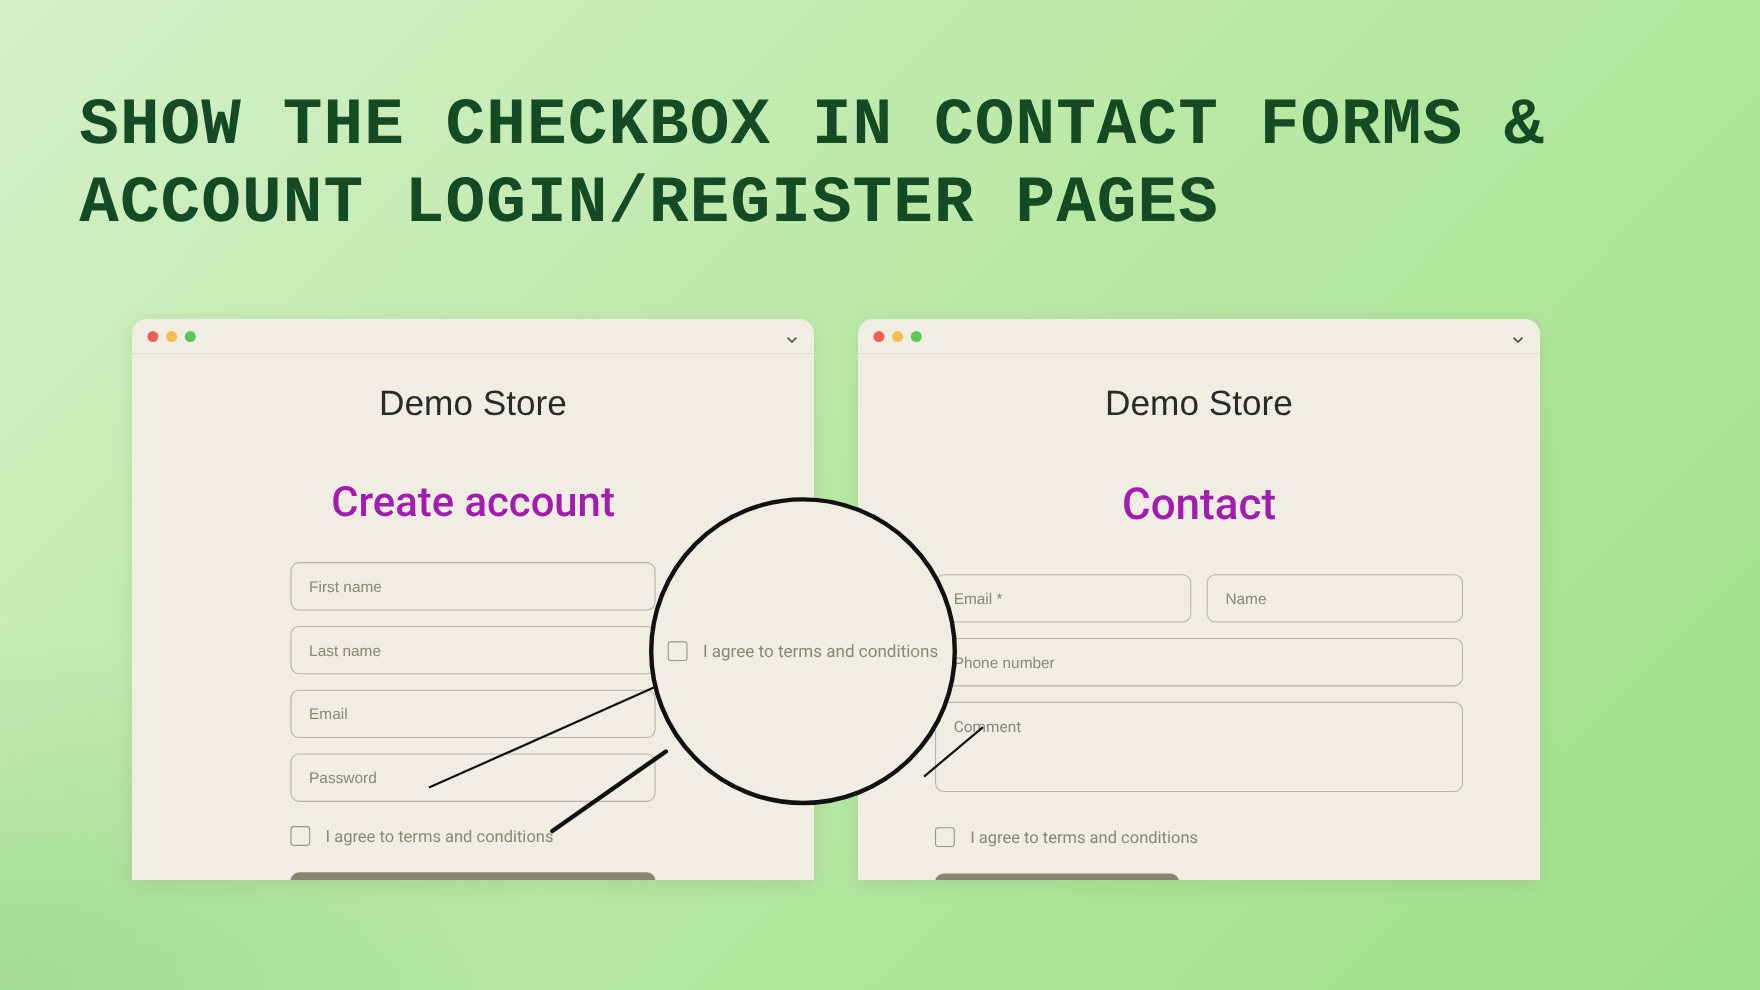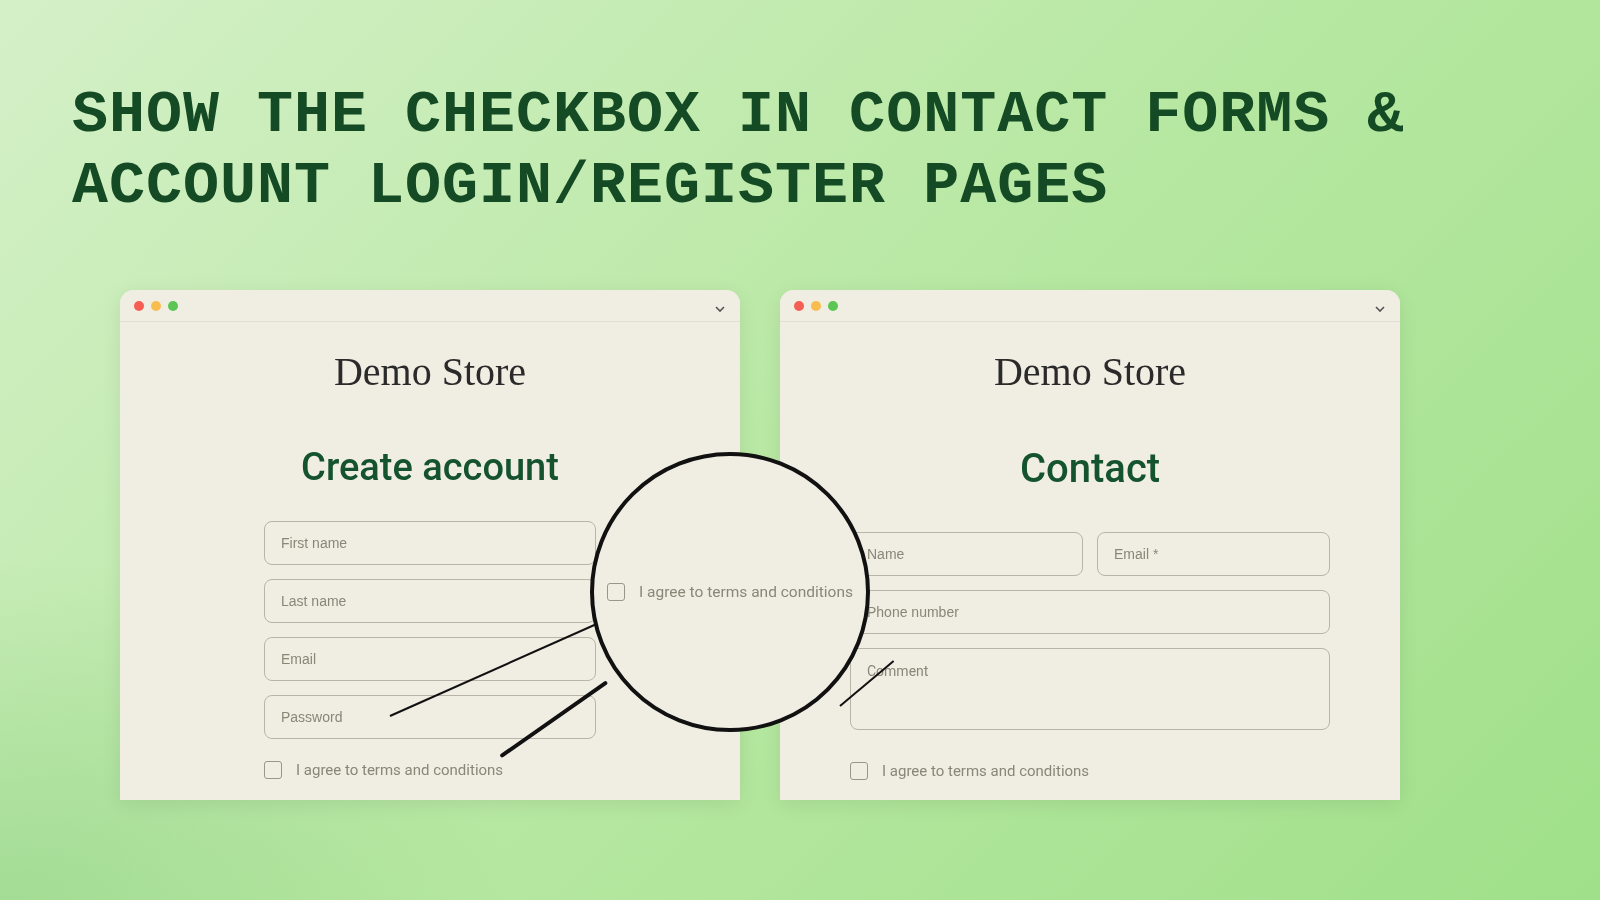--- a/index.html
+++ b/index.html
@@ -62,31 +62,31 @@
       right: 14px;
       top: 10px;
       width: 12px;
       height: 12px;
       color: #555;
     }
     .chevron-down-icon svg { width: 100%; height: 100%; }
     .window-body { padding: 26px 32px 0; }
     .store-title {
       text-align: center;
-      font-family: Liberation Serif, serif;
-      font-size: 40px;
+      font-family: Liberation Sans, sans-serif;
+      font-size: 32px;
       color: #2a2a2a;
       font-weight: 400;
       margin-bottom: 50px;
     }
     .form-container-left { width: 332px; margin: 0 auto; }
     .page-heading {
       font-size: 38px;
       font-weight: 500;
-      color: #14532d;
+      color: #a21caf;
       margin-bottom: 32px;
       text-align: center;
     }
     .page-heading-left { text-align: center; }
     .page-heading-right { text-align: center; font-size: 40px; margin-bottom: 40px; padding-left: 0; }
     .form-container-right { padding: 0 38px; }
     .text-input {
       width: 100%;
       height: 44px;
       background: #f0ede3;
@@ -251,22 +251,22 @@
       <svg viewBox="0 0 12 12" fill="none" stroke="currentColor" stroke-width="1.6">
           <path d="M2 4l4 4 4-4"></path>
         </svg>
     </div>
   </div>
   <div class="window-body">
     <div class="store-title">Demo Store</div>
     <div class="form-container-right">
       <div class="page-heading page-heading-right">Contact</div>
       <div class="two-col">
+        <input class="text-input" placeholder="Email *" style="">
         <input class="text-input" placeholder="Name" style="">
-        <input class="text-input" placeholder="Email *" style="">
       </div>
       <input class="text-input" placeholder="Phone number" style="">
       <textarea class="textarea-input" placeholder="Comment" style=""></textarea>
       <div class="checkbox-row">
         <div class="checkbox-box"></div>
         <span class="checkbox-label">I agree to terms and conditions</span>
       </div>
       <button class="primary-btn primary-btn-right">Send</button>
     </div>
   </div>

